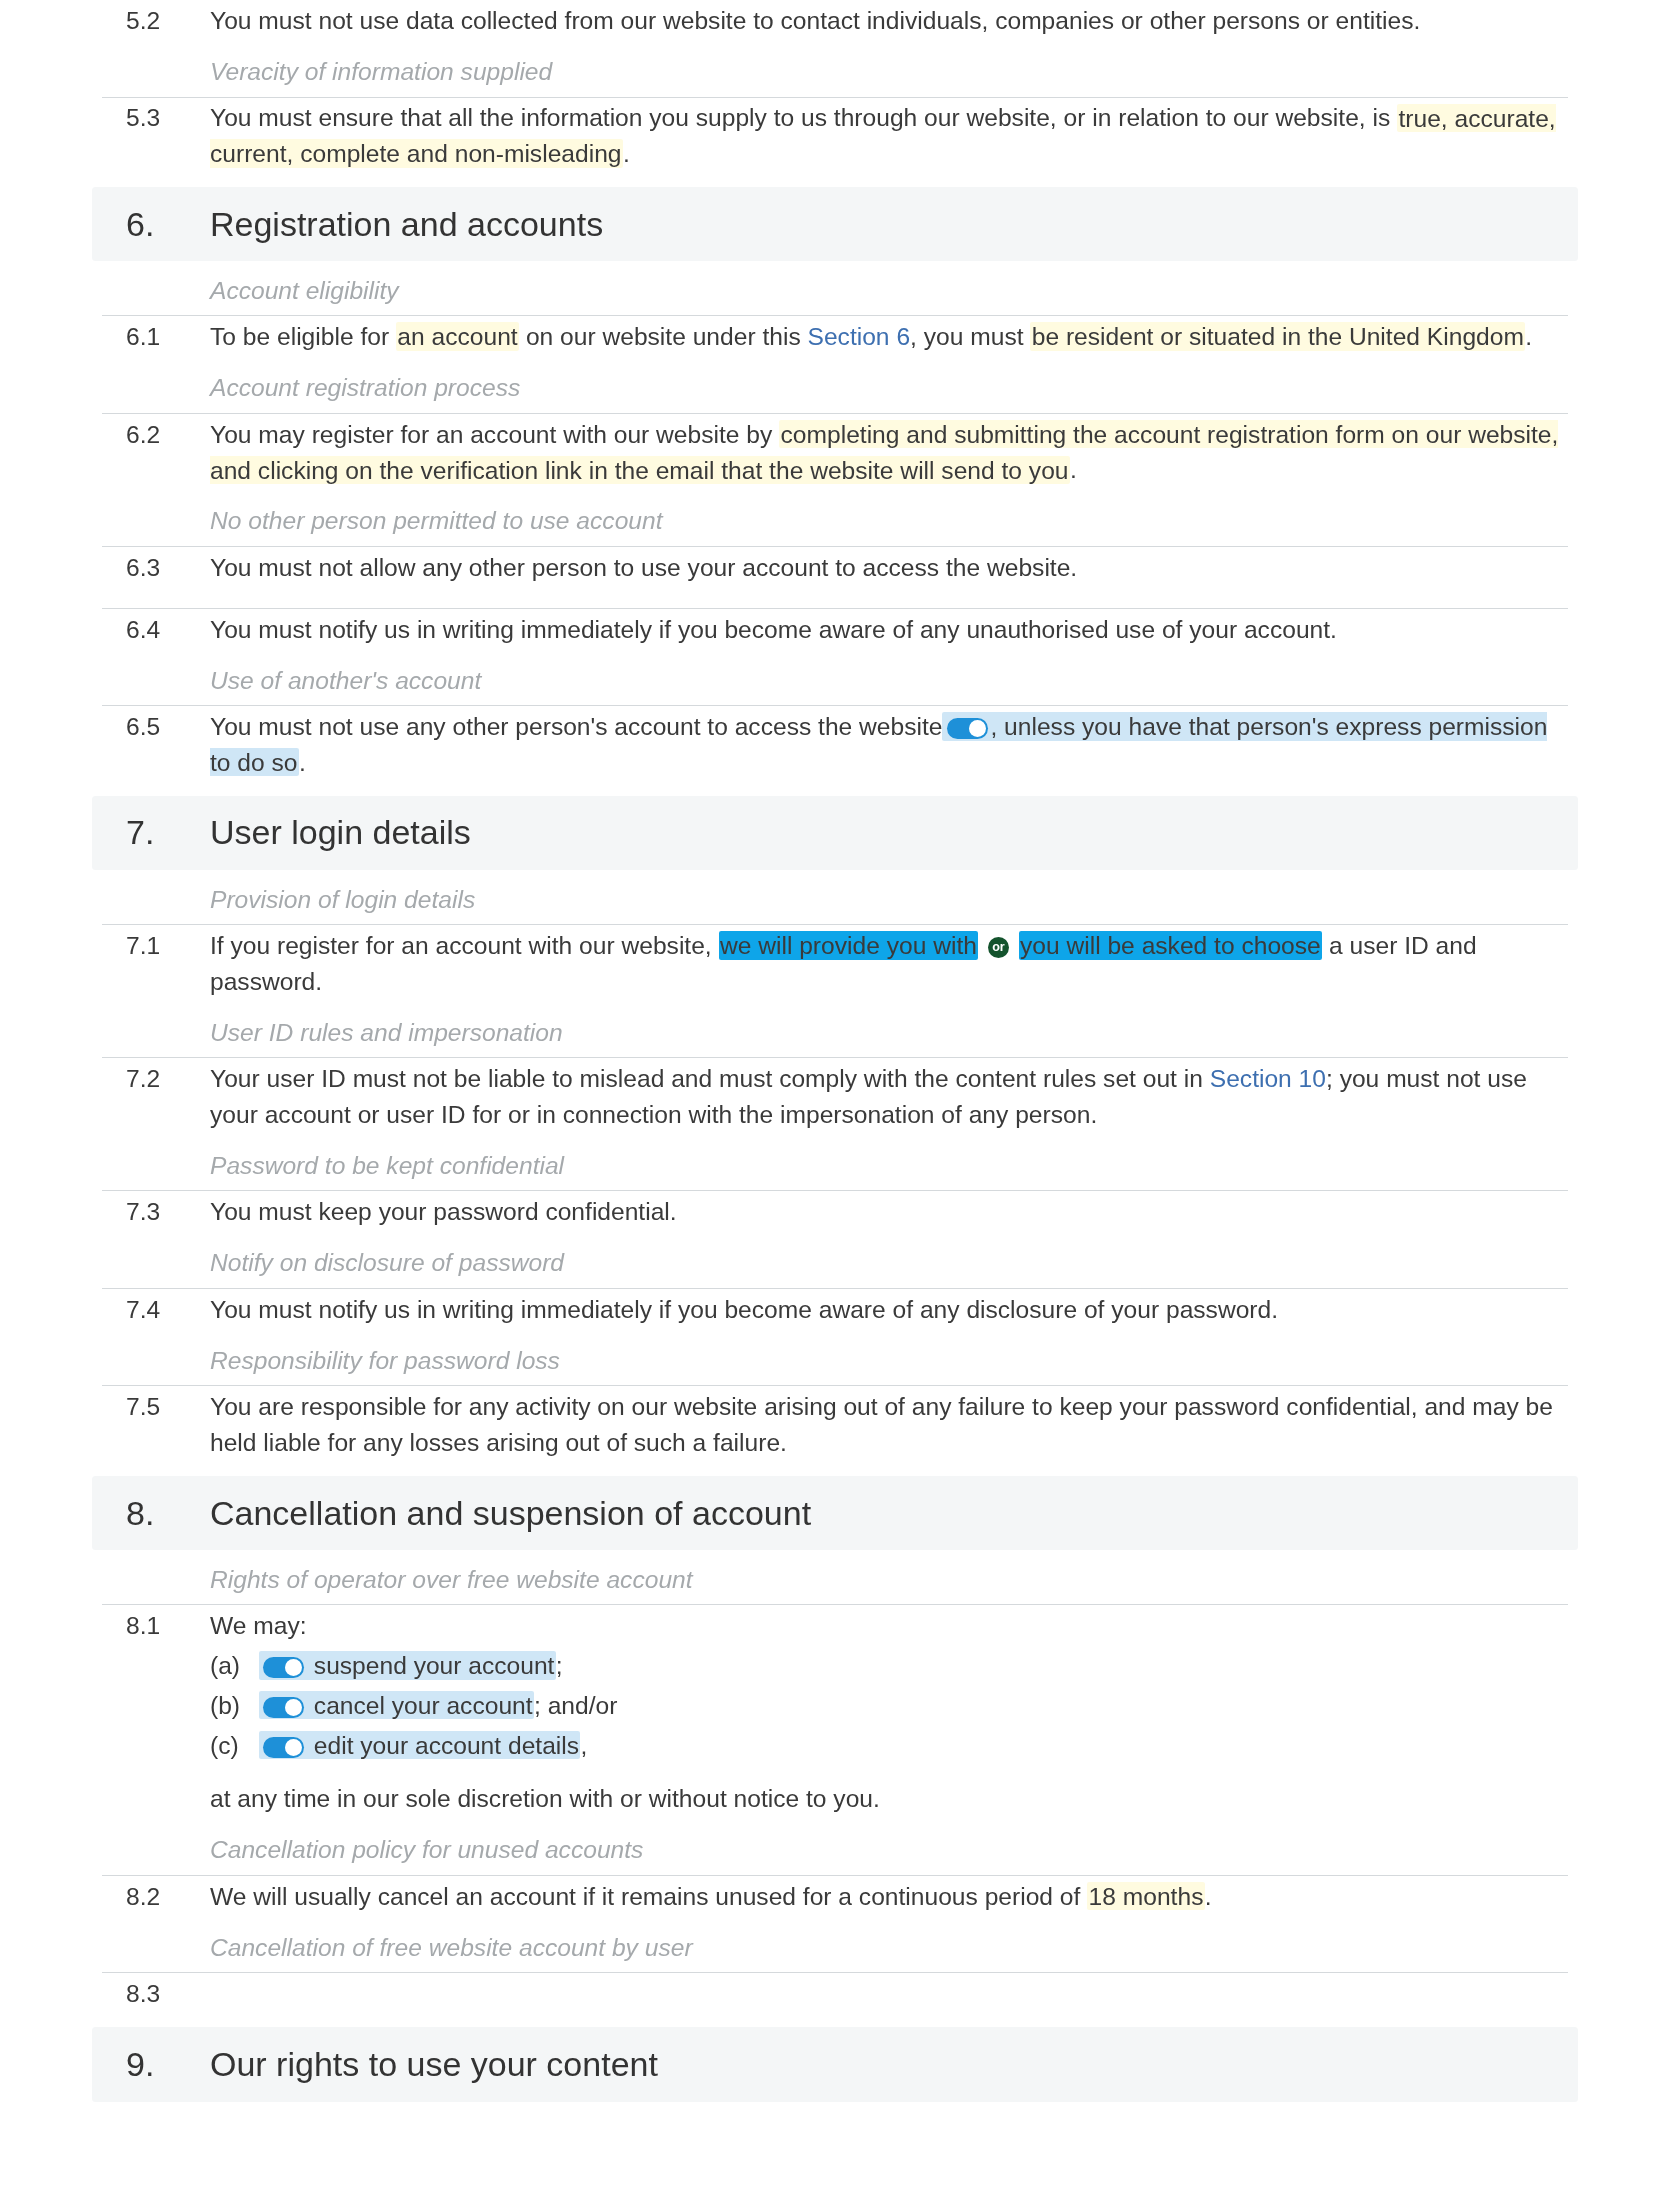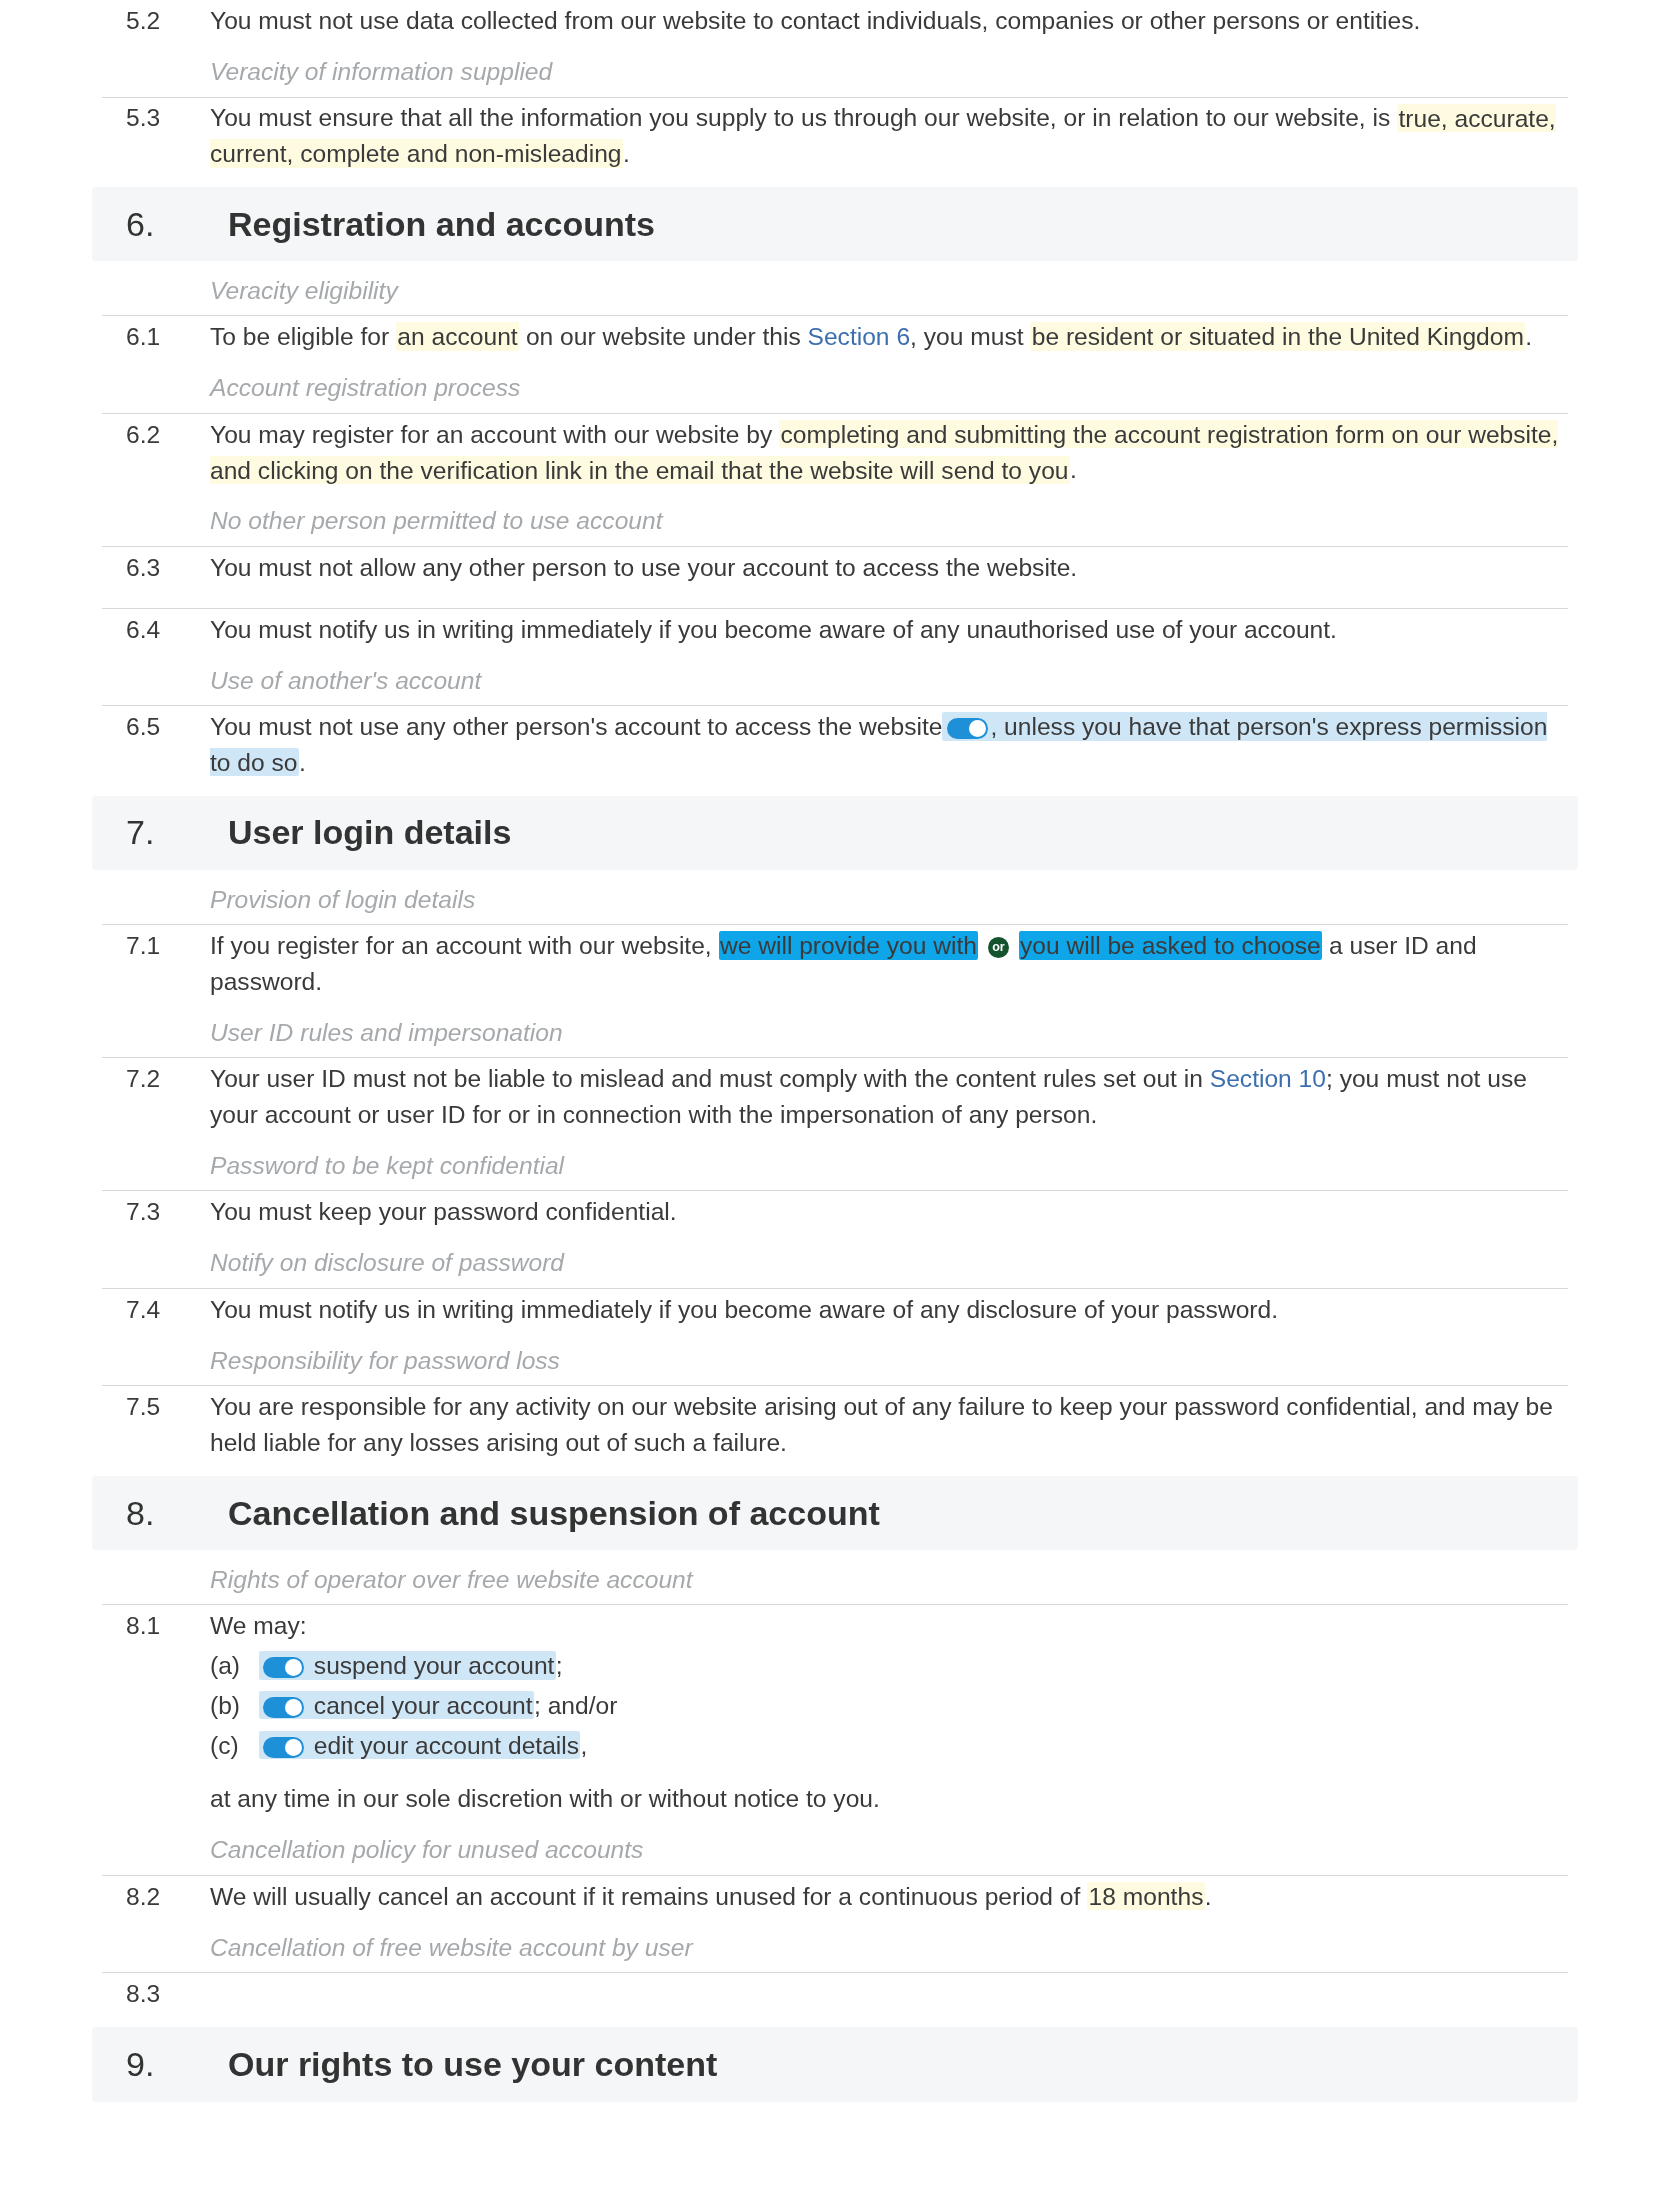--- a/index.html
+++ b/index.html
@@ -17,21 +17,21 @@
   .num-col { width: 84px; flex-shrink: 0; margin-left: 24px; }
   .text-col { flex: 1; }
   .section-row {
     display: flex;
     background: #f4f6f7;
     padding: 12.6px 9.8px;
     margin: 5.6px -9.8px;
     border-radius: 3.5px;
   }
   .section-row .num-col { font-size: 34px; font-weight: 400; color: #333; }
-  .section-row .text-col { font-size: 34px; font-weight: 700; color: #333; margin-left: 18px; }
+  .section-row .text-col { font-size: 34px; font-weight: 400; color: #333; }
   .note-row {
     display: flex;
     border-bottom: 0.7px solid #d5d9dc;
     padding: 5.6px 0 7px 0;
   }
   .note-row .text-col {
     font-style: italic;
     color: #a5a9ac;
   }
   .hl-y { background: #fffbe0; border-radius: 2.1px; padding: 0.7px 1.4px; }
@@ -89,21 +89,21 @@
     <span>You must ensure that all the information you supply to us through our website, or in relation to our website, is </span><span class="hl-y">true, accurate, current, complete and non-misleading</span><span>.</span>
   </div>
 </div>
 
 <div class="section-row">
   <div class="num-col">6.</div>
   <div class="text-col">Registration and accounts</div>
 </div>
 <div class="note-row">
   <div class="num-col"></div>
-  <div class="text-col">Veracity eligibility</div>
+  <div class="text-col">Account eligibility</div>
 </div>
 
 <div class="clause">
   <div class="num-col">6.1</div>
   <div class="text-col">
     <span>To be eligible for </span><span class="hl-y">an account</span><span> on our website under this </span><span class="xref">Section 6</span><span>, you must </span><span class="hl-y">be resident or situated in the United Kingdom</span><span>.</span>
   </div>
 </div>
 <div class="note-row">
   <div class="num-col"></div>

